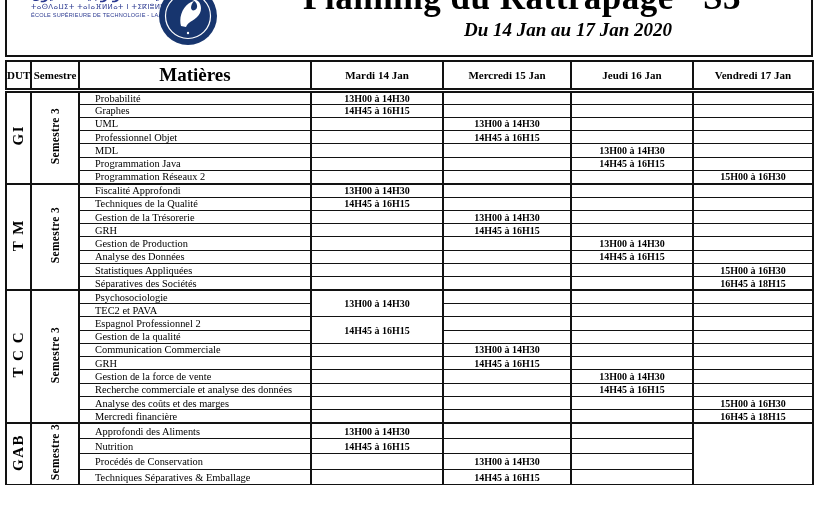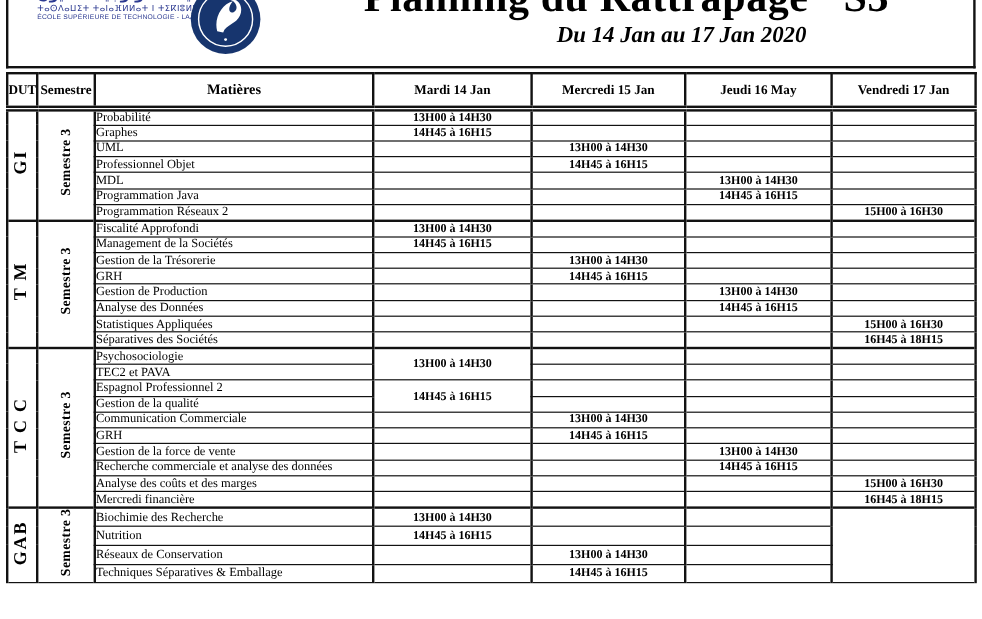--- a/index.html
+++ b/index.html
@@ -25,25 +25,25 @@
   .titles { position:absolute; left:235px; width:580px; top:-20px; text-align:center; }
   .title { font-size:35px; line-height:35px; font-weight:700; letter-spacing:.5px; white-space:nowrap; }
   .subtitle { font-size:19px; line-height:20px; font-weight:700; font-style:italic; margin-top:5px;
               transform:translateX(36px); white-space:nowrap; }
 
   
   table { border-collapse:collapse; width:807px; table-layout:fixed; margin-top:3px; }
   th, td { border:2px solid #121212; padding:0; overflow:hidden; }
   thead th { height:29px; border-bottom:5px double #121212; font-size:11px; background:#fff; }
   th.h-dut, th.h-sem { font-size:11px; }
-  th.h-mat { font-size:12px; }
+  th.h-mat { font-size:19px; }
   tbody tr { height:13.3px; }
   tbody td { border-top-width:1px; border-bottom-width:1px; }
   tr.sec-start > td { border-top-width:2.5px; }
-  .mat  { font-size:10.4px; line-height:11px; padding-left:0; white-space:nowrap; }
+  .mat  { font-size:10.4px; line-height:11px; padding-left:15px; white-space:nowrap; }
   .time { font-size:10px; font-weight:700; text-align:center; line-height:11px; white-space:nowrap; }
   .dut, .sem { text-align:center; vertical-align:middle; }
   .vert { display:inline-block; writing-mode:vertical-rl; transform:rotate(180deg); white-space:nowrap; }
   .dut .vert { font-size:15px; font-weight:700; letter-spacing:1.5px; }
   .sem .vert { font-size:11.5px; font-weight:700; letter-spacing:.3px; }
 </style>
 </head>
 <body>
 
 <div class="page">
@@ -78,21 +78,21 @@
         <col style="width:122px">
         <col style="width:120px">
     </colgroup>
     <thead>
       <tr>
         <th class="h-dut">DUT</th>
         <th class="h-sem">Semestre</th>
         <th class="h-mat">Matières</th>
         <th>Mardi 14 Jan</th>
         <th>Mercredi 15 Jan</th>
-        <th>Jeudi 16 May</th>
+        <th>Jeudi 16 Jan</th>
         <th>Vendredi 17 Jan</th>
       </tr>
     </thead>
     <tbody>
 
       <tr class="sec-start">
         <td class="dut" rowspan="7"><span class="vert">GI</span></td>
         <td class="sem" rowspan="7"><span class="vert">Semestre 3</span></td>
         <td class="mat">Probabilité</td>
         <td class="time">13H00 à 14H30</td>
@@ -146,21 +146,21 @@
       <tr class="sec-start">
         <td class="dut" rowspan="8"><span class="vert">T M</span></td>
         <td class="sem" rowspan="8"><span class="vert">Semestre 3</span></td>
         <td class="mat">Fiscalité Approfondi</td>
         <td class="time">13H00 à 14H30</td>
         <td class="time"></td>
         <td class="time"></td>
         <td class="time"></td>
       </tr>
       <tr>
-        <td class="mat">Management de la Sociétés</td>
+        <td class="mat">Techniques de la Qualité</td>
         <td class="time">14H45 à 16H15</td>
         <td class="time"></td>
         <td class="time"></td>
         <td class="time"></td>
       </tr>
       <tr>
         <td class="mat">Gestion de la Trésorerie</td>
         <td class="time"></td>
         <td class="time">13H00 à 14H30</td>
         <td class="time"></td>
@@ -269,34 +269,34 @@
         <td class="mat">Mercredi financière</td>
         <td class="time"></td>
         <td class="time"></td>
         <td class="time"></td>
         <td class="time">16H45 à 18H15</td>
       </tr>
 
       <tr class="sec-start">
         <td class="dut" rowspan="4"><span class="vert">GAB</span></td>
         <td class="sem" rowspan="4"><span class="vert">Semestre 3</span></td>
-        <td class="mat">Biochimie des Recherche</td>
+        <td class="mat">Approfondi des Aliments</td>
         <td class="time">13H00 à 14H30</td>
         <td class="time"></td>
         <td class="time"></td>
         <td class="time" rowspan="4"></td>
       </tr>
       <tr>
         <td class="mat">Nutrition</td>
         <td class="time">14H45 à 16H15</td>
         <td class="time"></td>
         <td class="time"></td>
       </tr>
       <tr>
-        <td class="mat">Réseaux de Conservation</td>
+        <td class="mat">Procédés de Conservation</td>
         <td class="time"></td>
         <td class="time">13H00 à 14H30</td>
         <td class="time"></td>
       </tr>
       <tr>
         <td class="mat">Techniques Séparatives &amp; Emballage</td>
         <td class="time"></td>
         <td class="time">14H45 à 16H15</td>
         <td class="time"></td>
       </tr>

